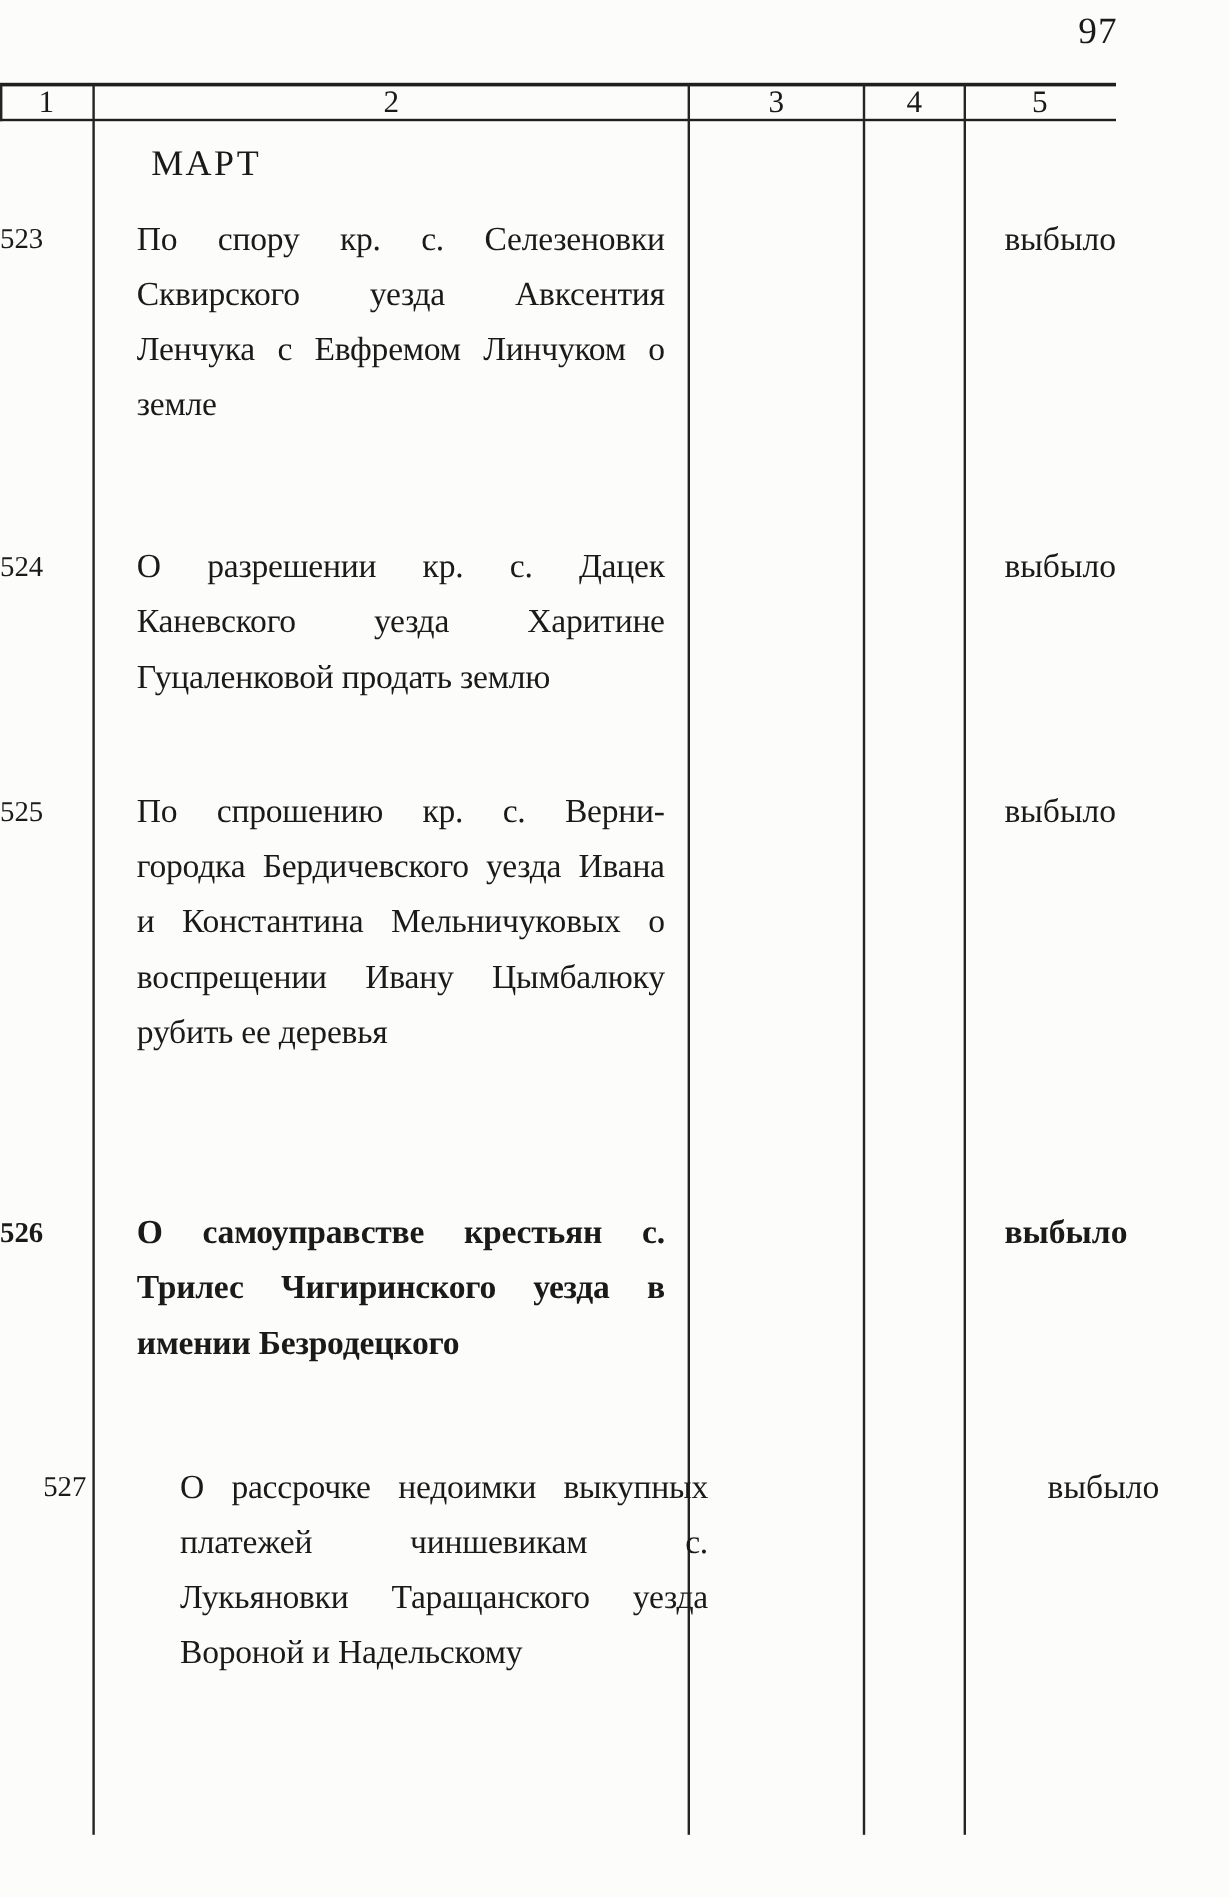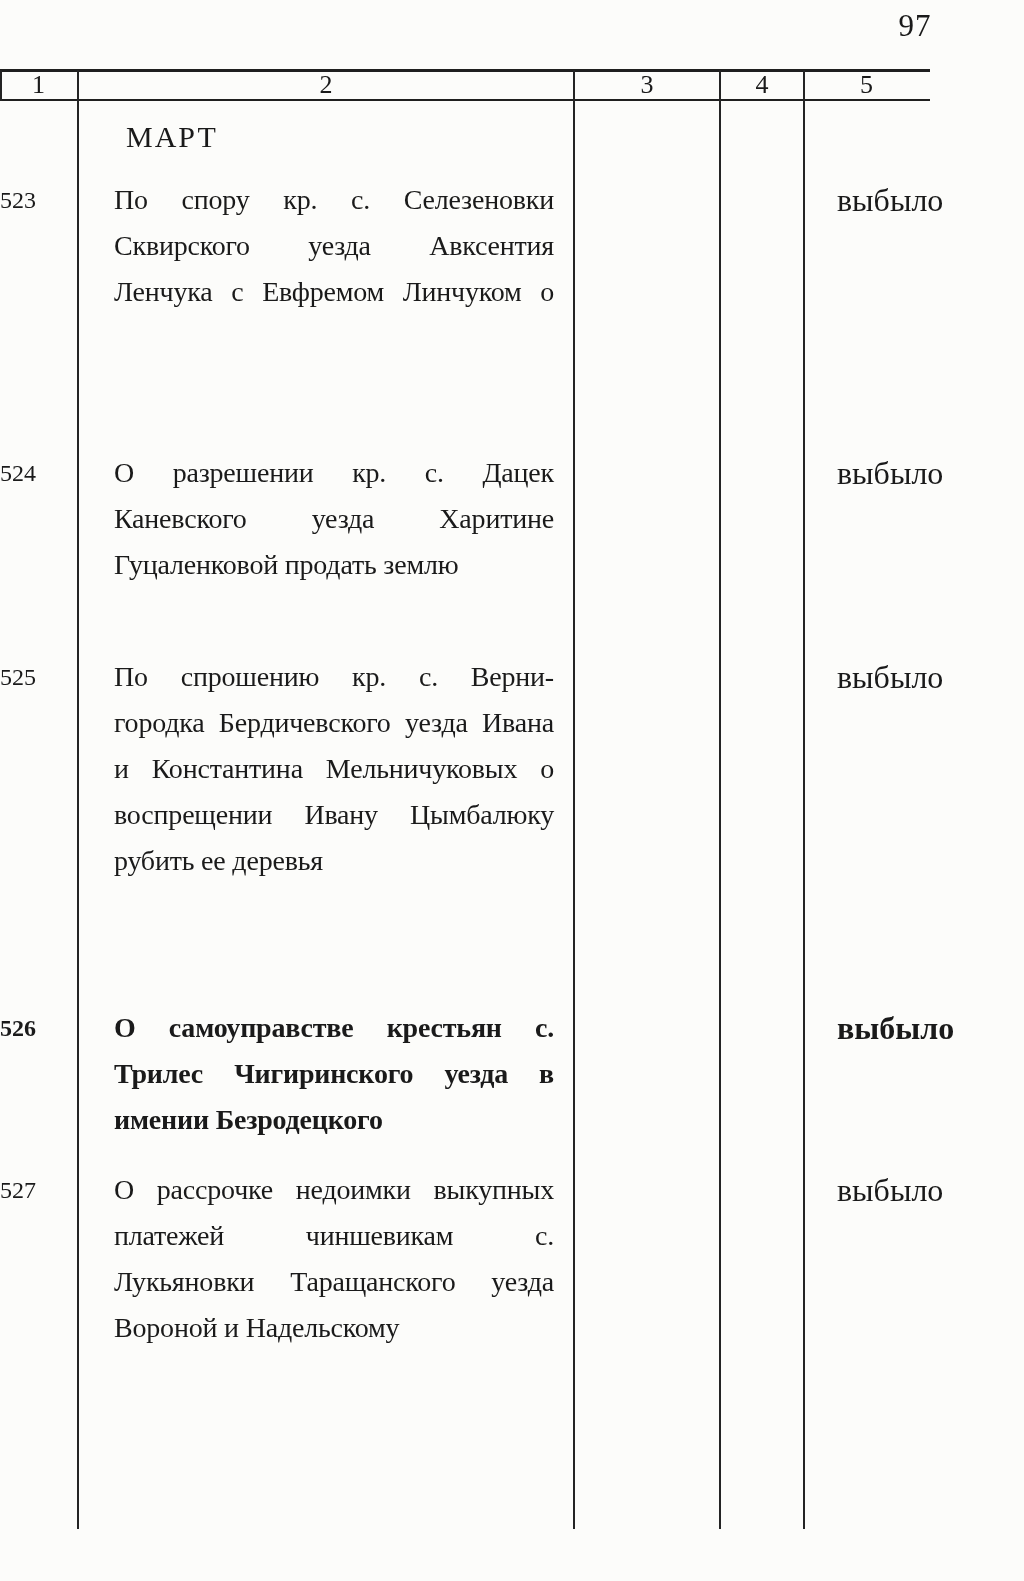--- a/index.html
+++ b/index.html
@@ -47,24 +47,24 @@
     font-size:24px;line-height:46px;
   }
   .entry{
     left:114px;width:440px;
     font-size:28px;line-height:46px;letter-spacing:-0.2px;
   }
   .entry .ln{white-space:normal;}
   .entry .j{text-align:justify;text-align-last:justify;}
   .status{
     left:837px;width:120px;
-    font-size:32px;line-height:46px;
+    font-size:28px;line-height:46px;
   }
   .t523{top:177px;} .t524{top:450px;} .t525{top:654px;}
-  .t526{top:1005px;font-weight:bold;} .t527{top:1167px;}
+  .t526{top:1005px;font-weight:bold;} .t527{top:1217px;padding-left:36px;}
 </style>
 </head>
 <body>
 
 <div class="abs page-no">97</div>
 
 <div class="abs hline top"></div>
 <div class="abs hline headbottom"></div>
 <div class="abs vline v0"></div>
 <div class="abs vline v1"></div>
@@ -78,20 +78,21 @@
 <div class="abs colhead ch4">4</div>
 <div class="abs colhead ch5">5</div>
 
 <div class="abs month">МАРТ</div>
 
 <div class="abs row-no t523">523</div>
 <div class="abs entry t523">
   <div class="ln j">По спору кр. с. Селезеновки</div>
   <div class="ln j">Сквирского уезда Авксентия</div>
   <div class="ln j">Ленчука с Евфремом Линчуком о</div>
+  <div class="ln">земле</div>
 </div>
 <div class="abs status t523">выбыло</div>
 
 <div class="abs row-no t524">524</div>
 <div class="abs entry t524">
   <div class="ln j">О разрешении кр. с. Дацек</div>
   <div class="ln j">Каневского уезда Харитине</div>
   <div class="ln">Гуцаленковой продать землю</div>
 </div>
 <div class="abs status t524">выбыло</div>

